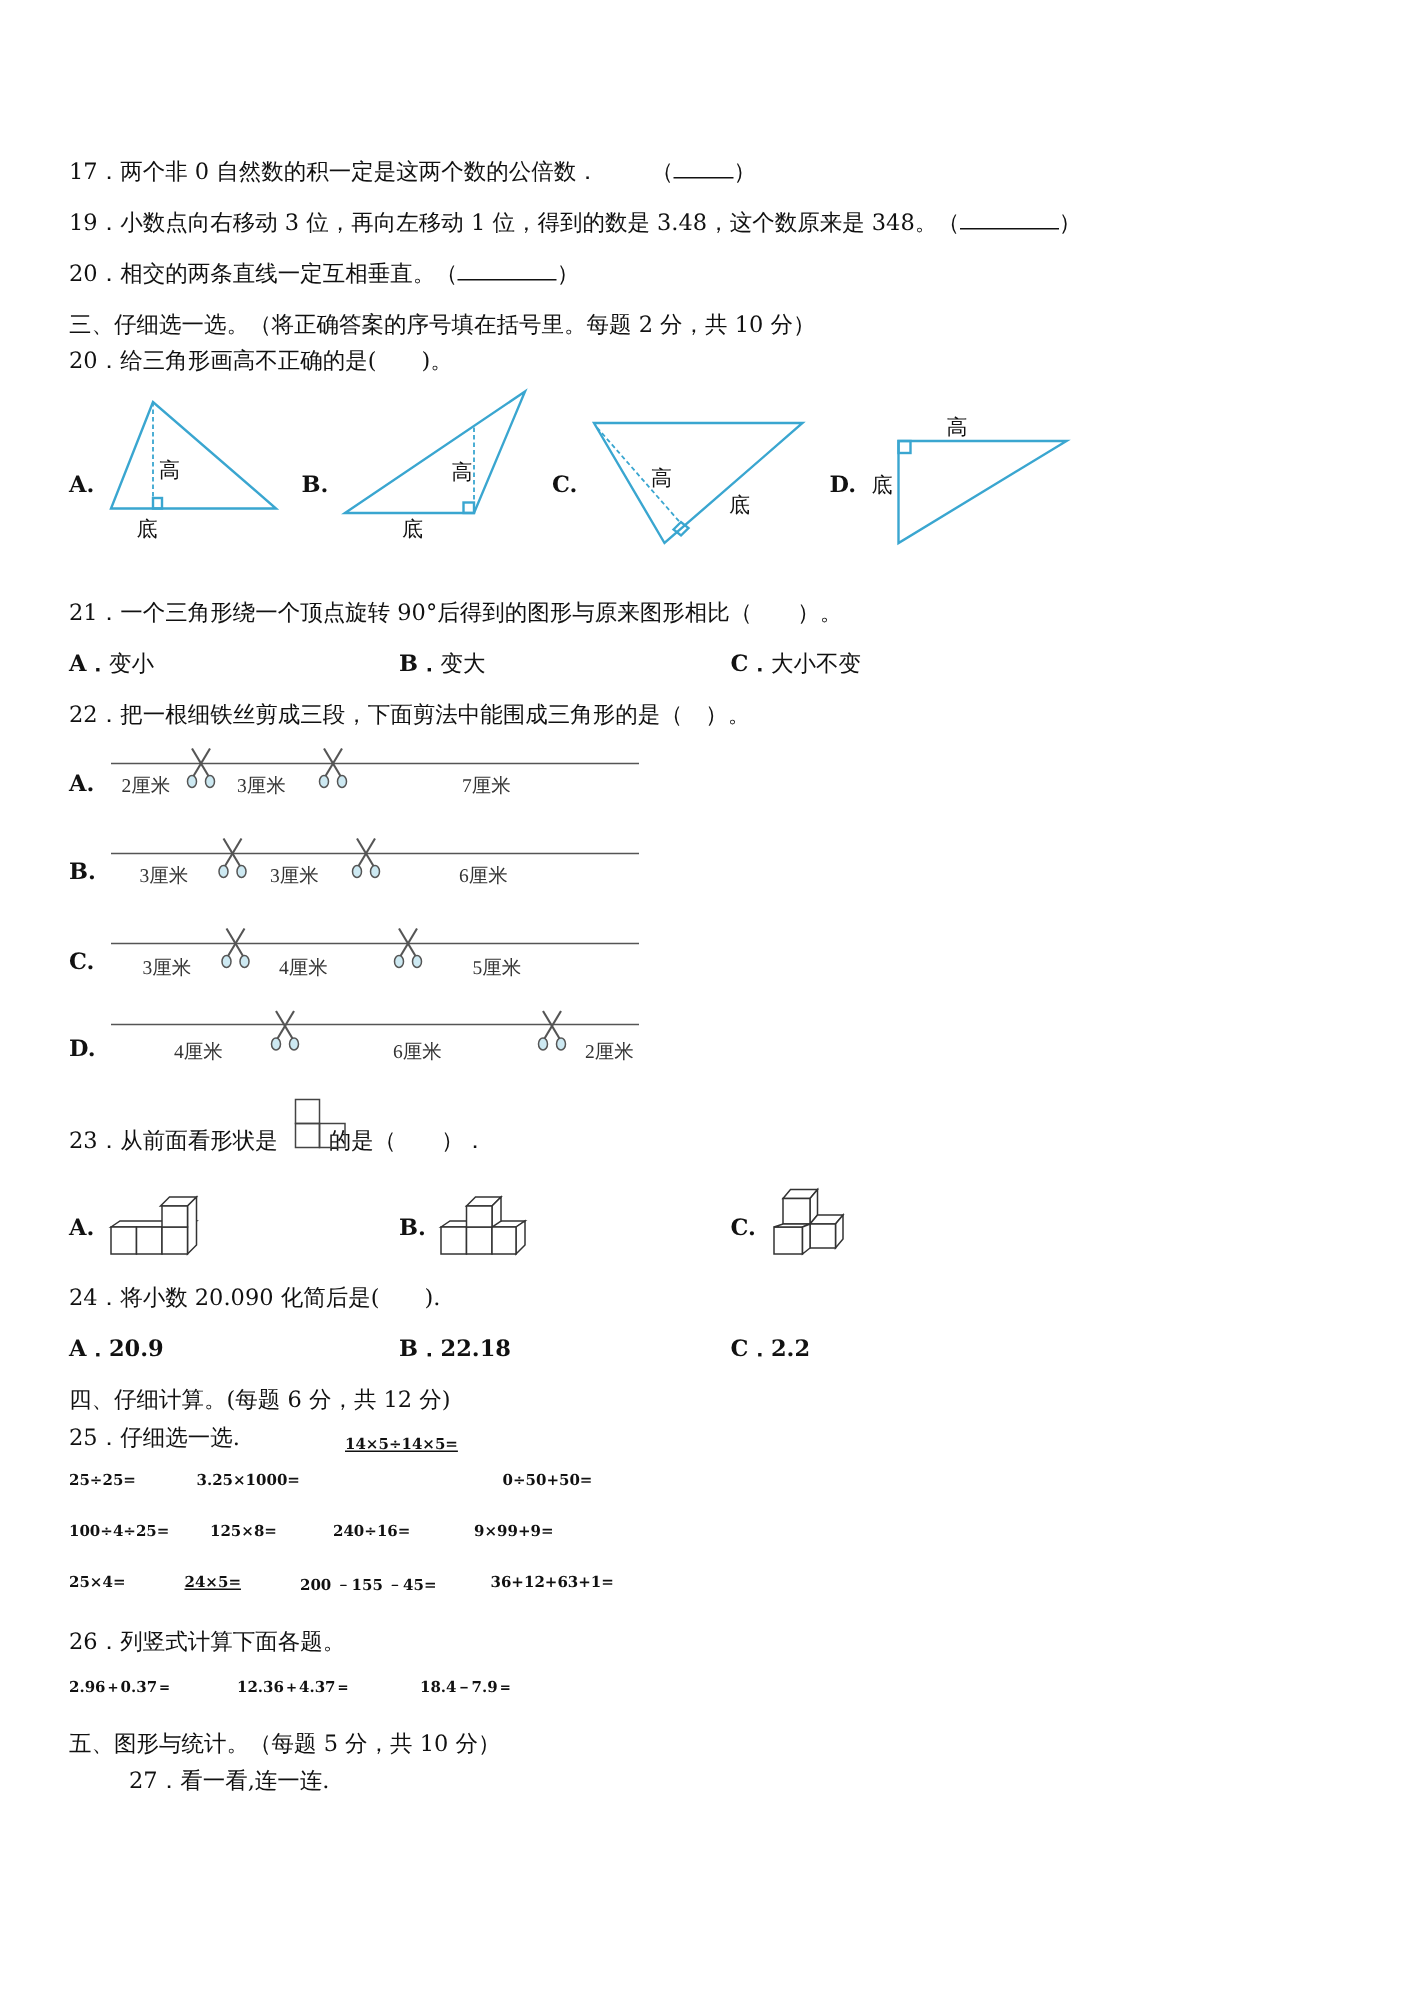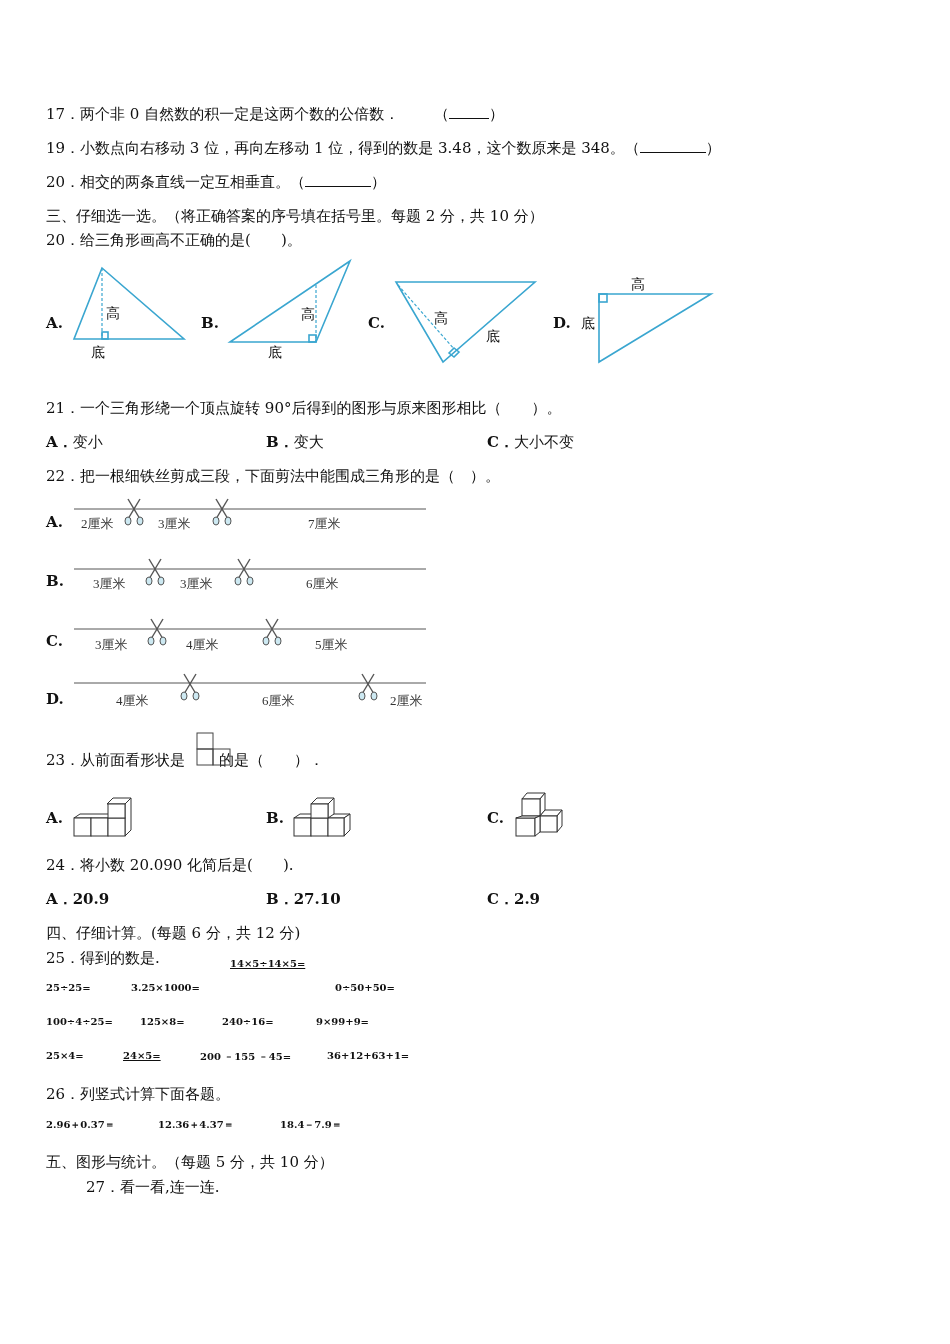--- a/index.html
+++ b/index.html
@@ -189,30 +189,30 @@
   </g>
 </svg>
 
 <div class="abs q" style="left:46px; top:855px;">
   <span>24．</span><span>将小数 20.090 化简后是(　　).</span>
 </div>
 <div class="abs q bold" style="left:46px; top:889px;">
   <span>A．</span><span>20.9</span>
 </div>
 <div class="abs q bold" style="left:266px; top:889px;">
-  <span>B．</span><span>27.10</span>
+  <span>B．</span><span>22.18</span>
 </div>
 <div class="abs q bold" style="left:487px; top:889px;">
-  <span>C．</span><span>2.9</span>
+  <span>C．</span><span>2.2</span>
 </div>
 
 <div class="abs q" style="left:46px; top:923px;">四、仔细计算。(每题 6 分，共 12 分)</div>
 
 <div class="abs q" style="left:46px; top:948px;">
-  <span>25．</span><span>得到的数是.</span>
+  <span>25．</span><span>仔细选一选.</span>
 </div>
 <span class="abs calc" style="left:46px; top:982px;">25÷25=</span>
 <span class="abs calc" style="left:131px; top:982px;">3.25×1000=</span>
 <span class="abs calc" style="left:230px; top:958px;text-decoration:underline;">14×5÷14×5=</span>
 <span class="abs calc" style="left:335px; top:982px;">0÷50+50=</span>
 
 <span class="abs calc" style="left:46px; top:1016px;">100÷4÷25=</span>
 <span class="abs calc" style="left:140px; top:1016px;text-align:right;">125×8=</span>
 <span class="abs calc" style="left:222px; top:1016px;">240÷16=</span>
 <span class="abs calc" style="left:316px; top:1016px;">9×99+9=</span>

